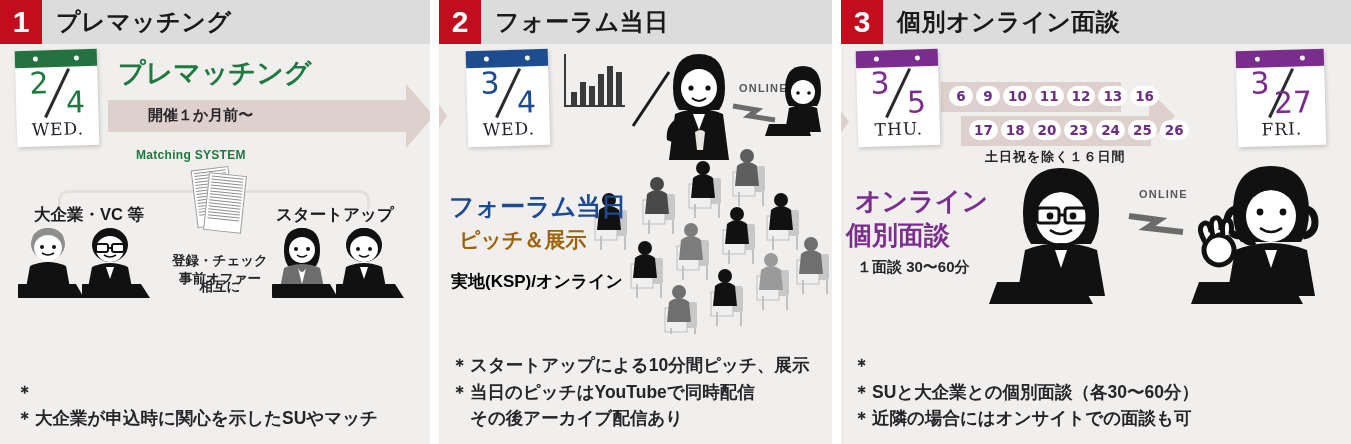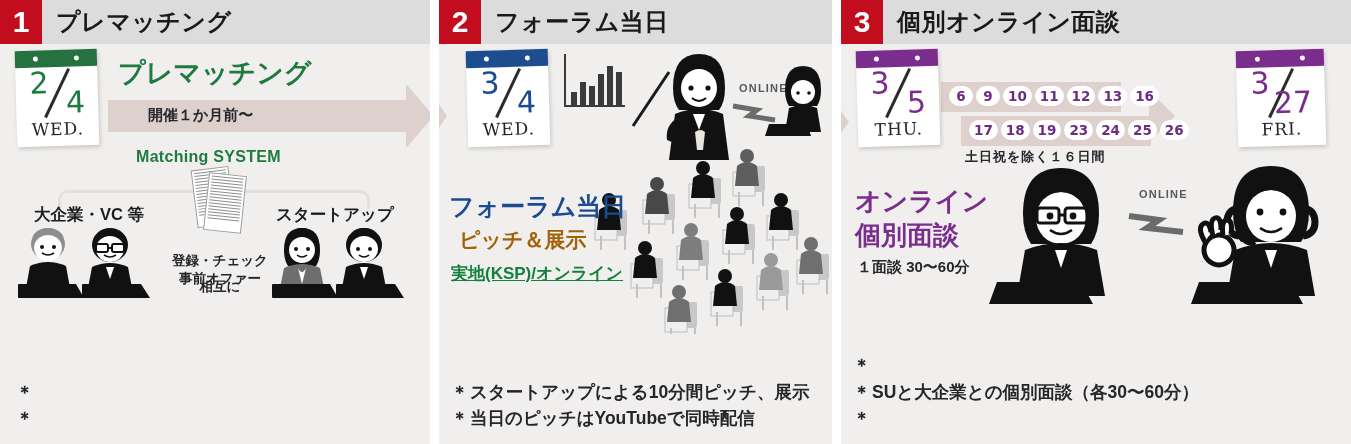--- a/index.html
+++ b/index.html
@@ -269,21 +269,21 @@
           <span class="slash"></span>
           <span class="num2" style="color:#1f7a40;">4</span>
         </div>
         <div class="caldow">WED.</div>
       </div>
 
       <div class="hl" style="left:118px; top:14px; font-size:27px; color:#1f7a40;">プレマッチング</div>
 
       <div class="note" style="left:148px; top:62px; font-size:15px; font-weight:bold; color:#26262a;">開催１か月前〜</div>
 
-      <div class="hl" style="left:136px; top:104px; font-size:16px; color:#1f7a40; letter-spacing:0.3px;">Matching SYSTEM</div>
+      <div class="hl" style="left:136px; top:104px; font-size:12px; color:#1f7a40; letter-spacing:0.3px;">Matching SYSTEM</div>
 
       <div class="vcbar" style="left:58px; top:146px; width:306px;"></div>
 
       <div class="sheet" style="left:194px; top:124px; width:36px; height:56px; transform:rotate(-7deg);">
         <div class="ln"></div>
           <div class="ln"></div>
           <div class="ln"></div>
           <div class="ln"></div>
         <div class="ln"></div>
           <div class="ln"></div>
@@ -374,20 +374,21 @@
           <path d="M8 72 h62 l-9 -14 h-53z"></path>
         </g>
       </svg>
 
       <div class="bullets" style="bottom:12px;">
         <div class="li">
           <span class="bul">＊</span>
         </div>
         <div class="li">
           <span class="bul">＊</span>
+          <span>大企業が申込時に関心を示したSUやマッチ</span>
         </div>
       </div>
     </div>
   </div>
 
   <div class="panel" id="panel-2">
     <div class="phead">
       <div class="pnum">2</div>
       <div class="ptitle">フォーラム当日</div>
     </div>
@@ -558,31 +559,32 @@
             <line x1="172" y1="152" x2="172" y2="166"></line>
               <line x1="196" y1="152" x2="196" y2="166"></line>
             <line x1="212" y1="136" x2="212" y2="150"></line>
               <line x1="236" y1="136" x2="236" y2="150"></line>
           </g>
         </g>
       </svg>
 
       <div class="hl" style="left:10px; top:148px; font-size:25px; color:#1c4b91;">フォーラム当日</div>
       <div class="hl" style="left:20px; top:184px; font-size:21px; color:#a16207;">ピッチ＆展示</div>
-      <div class="hl" style="left:12px; top:220px; font-size:17px; color:#15803d;text-decoration:underline;">実地(KSP)/オンライン</div>
+      <div class="hl" style="left:12px; top:228px; font-size:17px; color:#000000;">実地(KSP)/オンライン</div>
 
       <div class="bullets" style="bottom:12px; left:12px;">
         <div class="li">
           <span class="bul">＊</span>
           <span>スタートアップによる10分間ピッチ、展示</span>
         </div>
         <div class="li">
           <span class="bul">＊</span>
           <span>当日のピッチはYouTubeで同時配信</span>
         </div>
+        <div class="sub">その後アーカイブ配信あり</div>
       </div>
     </div>
   </div>
 
   <div class="panel" id="panel-3">
     <div class="phead">
       <div class="pnum">3</div>
       <div class="ptitle">個別オンライン面談</div>
     </div>
     <div class="pbody">
@@ -624,30 +626,30 @@
         <span class="pill">9</span>
         <span class="pill">10</span>
         <span class="pill">11</span>
         <span class="pill">12</span>
         <span class="pill">13</span>
         <span class="pill">16</span>
       </div>
       <div class="pillrow" style="left:128px; top:76px;">
         <span class="pill">17</span>
         <span class="pill">18</span>
-        <span class="pill">19</span>
+        <span class="pill">20</span>
         <span class="pill">23</span>
         <span class="pill">24</span>
         <span class="pill">25</span>
         <span class="pill">26</span>
       </div>
-      <div class="pillcap" style="left:124px; top:104px;">土日祝を除く１６日間</div>
+      <div class="pillcap" style="left:144px; top:104px;">土日祝を除く１６日間</div>
 
       <div class="hl" style="left:14px; top:142px; font-size:26px; color:#7b2d8e;text-align:center;">オンライン</div>
-      <div class="hl" style="left:14px; top:176px; font-size:26px; color:#7b2d8e;">個別面談</div>
+      <div class="hl" style="left:5px; top:176px; font-size:26px; color:#7b2d8e;">個別面談</div>
       <div class="note" style="left:16px; top:214px; font-size:15px; font-weight:bold; color:#26262a;">１面談 30〜60分</div>
 
       <svg style="position:absolute; left:146px; top:118px; z-index:3;" width="358" height="150" viewBox="0 0 358 150">
 
         <g fill="#111">
           <path d="M36 52 q0 -46 38 -46 q38 0 38 46 q0 18 -8 30 h-60 q-8 -12 -8 -30z"></path>
           <ellipse cx="74" cy="56" rx="25" ry="26" fill="#fff"></ellipse>
           <path d="M48 42 q26 -24 52 0 q-2 -28 -26 -28 q-24 0 -26 28z"></path>
           <circle cx="63" cy="54" r="3.4"></circle>
             <circle cx="86" cy="54" r="3.4"></circle>
@@ -693,18 +695,19 @@
       <div class="bullets" style="bottom:12px; left:12px;">
         <div class="li">
           <span class="bul">＊</span>
         </div>
         <div class="li">
           <span class="bul">＊</span>
           <span>SUと大企業との個別面談（各30〜60分）</span>
         </div>
         <div class="li">
           <span class="bul">＊</span>
+          <span>近隣の場合にはオンサイトでの面談も可</span>
         </div>
       </div>
     </div>
   </div>
 
 </div>
 
 </body></html>

